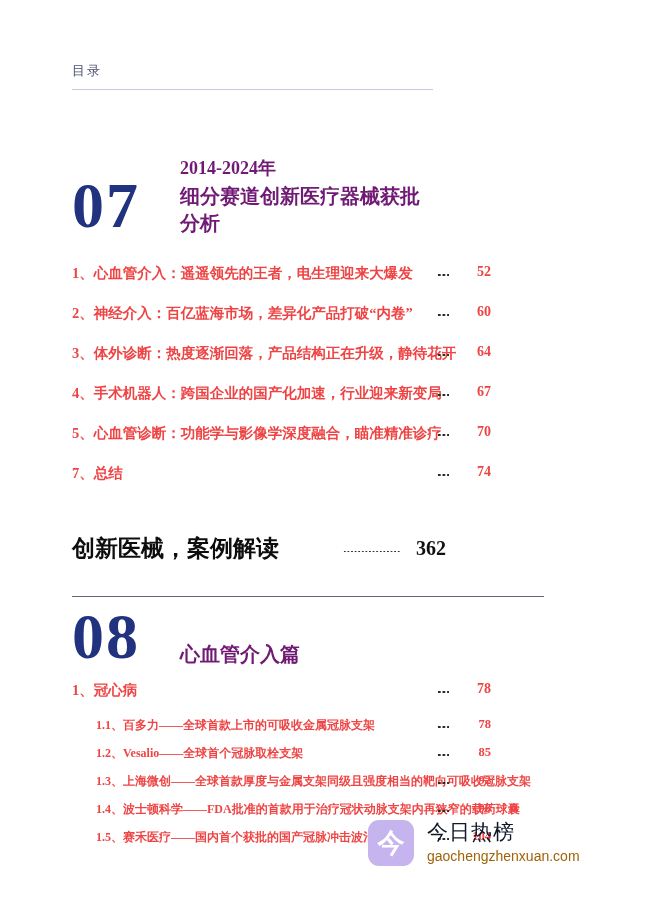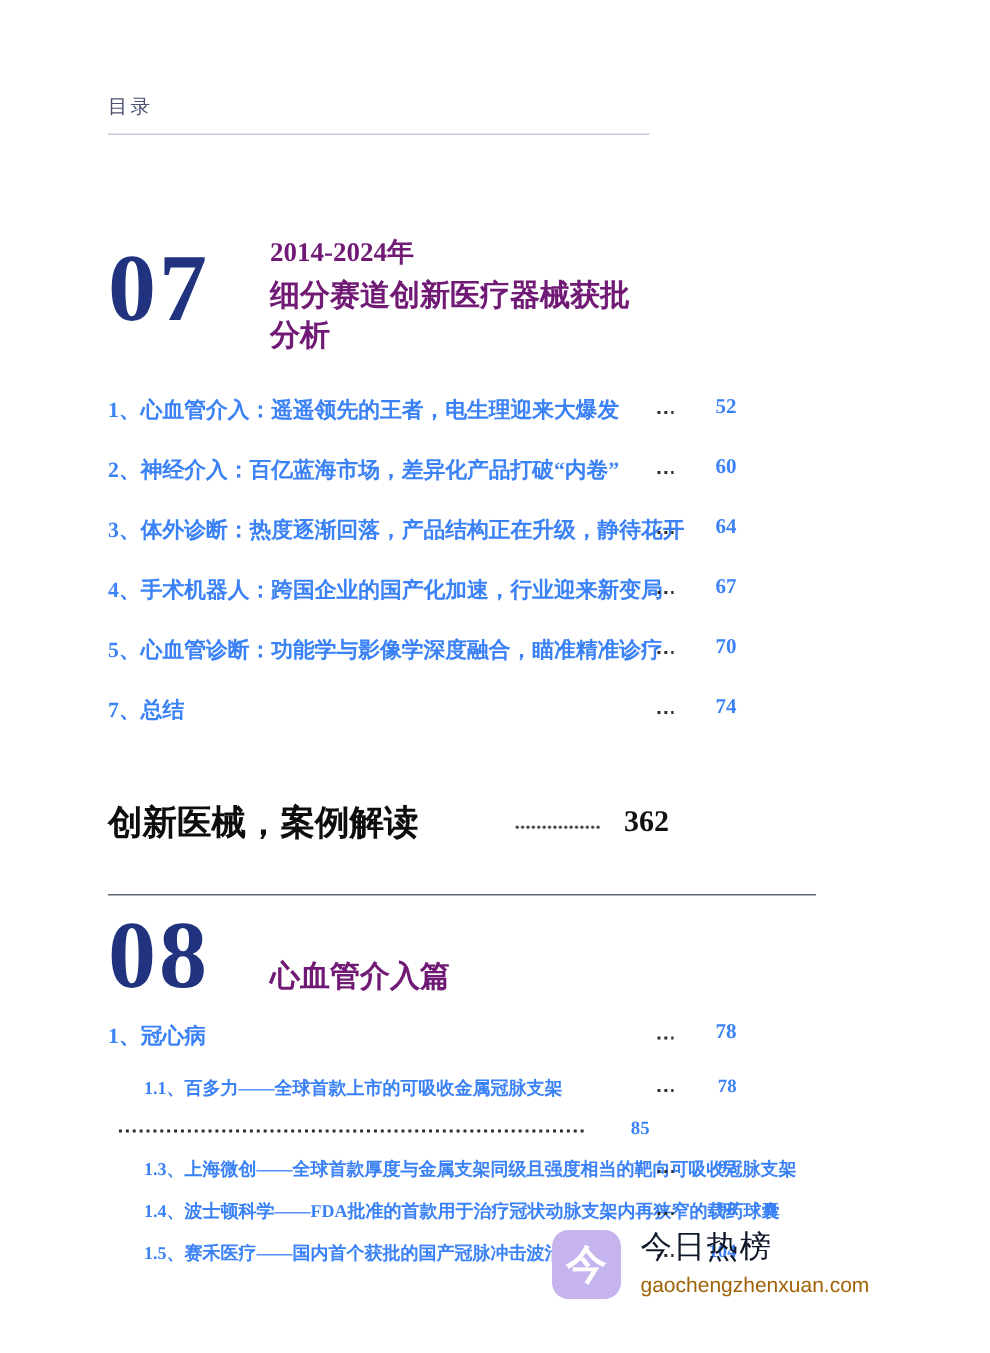--- a/index.html
+++ b/index.html
@@ -9,34 +9,34 @@
     font-family:"Liberation Serif","DejaVu Serif",serif;
     color:#111;
   }
   .page { position:relative; width:528px; height:902px; padding:62px 95px 0 72px; }
 
   
   .toc-header { border-bottom:1px solid #c3cad8; padding-bottom:9px; }
   .toc-label { font-size:13px; color:#4a5170; letter-spacing:2px; }
 
   
-  .sec-head { display:flex; align-items:center; }
+  .sec-head { display:flex; align-items:flex-end; }
   .sec-num {
     flex:0 0 108px; font-family:"Liberation Serif",serif; font-weight:700;
     font-size:64px; line-height:0.95; color:#21337f; letter-spacing:2px;
   }
   .sec-titles { color:#701a75; font-weight:700; }
   .sec07 { margin-top:58px; }
   .sec07 .sec-titles { padding-top:8px; }
   .title-line1 { font-size:18px; }
   .title-line2 { font-size:20px; margin-top:3px; }
 
   
   .toc-list { list-style:none; margin:27px 0 0; padding:0; }
-  .toc-list li { display:flex; align-items:flex-start; margin-bottom:21px; font-weight:700; font-size:14.5px; color:#3b82f6; }
+  .toc-list li { display:flex; align-items:flex-start; margin-bottom:21px; font-weight:700; font-size:14.5px; color:#ef4444; }
   .toc-list .t { flex:0 1 auto; min-width:359px; white-space:nowrap; }
   .leader {
     flex:1 1 0; min-width:12px; height:6px; align-self:center; margin:3px 8px 0 6px;
     background-image:radial-gradient(circle,#2c2c2c 1.05px,transparent 1.3px);
     background-size:4.6px 6px; background-repeat:repeat-x; background-position:left center;
   }
   .pg { flex:0 0 34px; text-align:right; font-weight:600; font-size:14px; font-family:"Liberation Serif",serif; }
 
   
   .interlude { display:flex; align-items:center; margin-top:50px; margin-right:-13px; }
@@ -140,20 +140,21 @@
         <span class="t">1、冠心病</span>
         <span class="leader"></span>
         <span class="pg">78</span>
       </li>
       <li class="sub">
         <span class="t">1.1、百多力——全球首款上市的可吸收金属冠脉支架</span>
         <span class="leader"></span>
         <span class="pg">78</span>
       </li>
       <li class="sub">
+        <span class="t">1.2、Vesalio——全球首个冠脉取栓支架</span>
         <span class="leader"></span>
         <span class="pg">85</span>
       </li>
       <li class="sub">
         <span class="t">1.3、上海微创——全球首款厚度与金属支架同级且强度相当的靶向可吸收冠脉支架</span>
         <span class="leader"></span>
         <span class="pg">92</span>
       </li>
       <li class="sub">
         <span class="t">1.4、波士顿科学——FDA批准的首款用于治疗冠状动脉支架内再狭窄的载药球囊</span>

